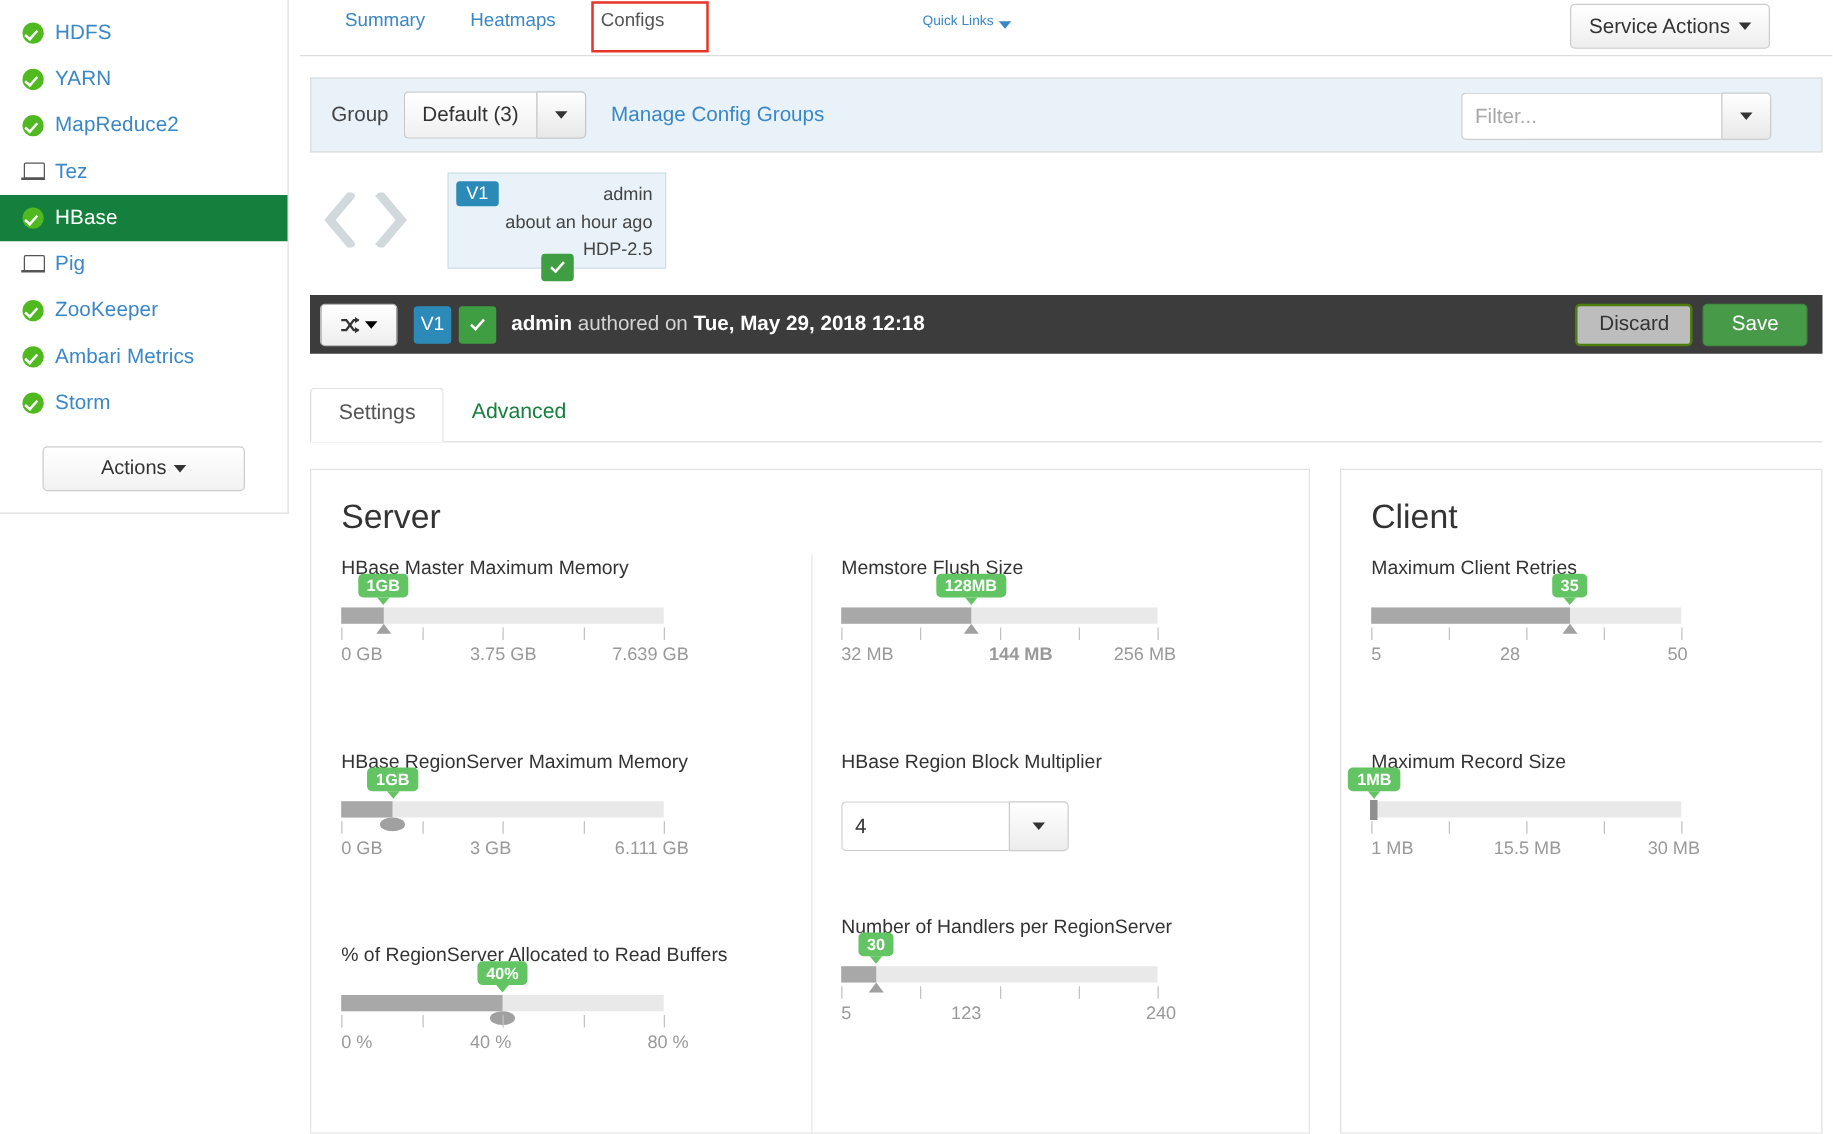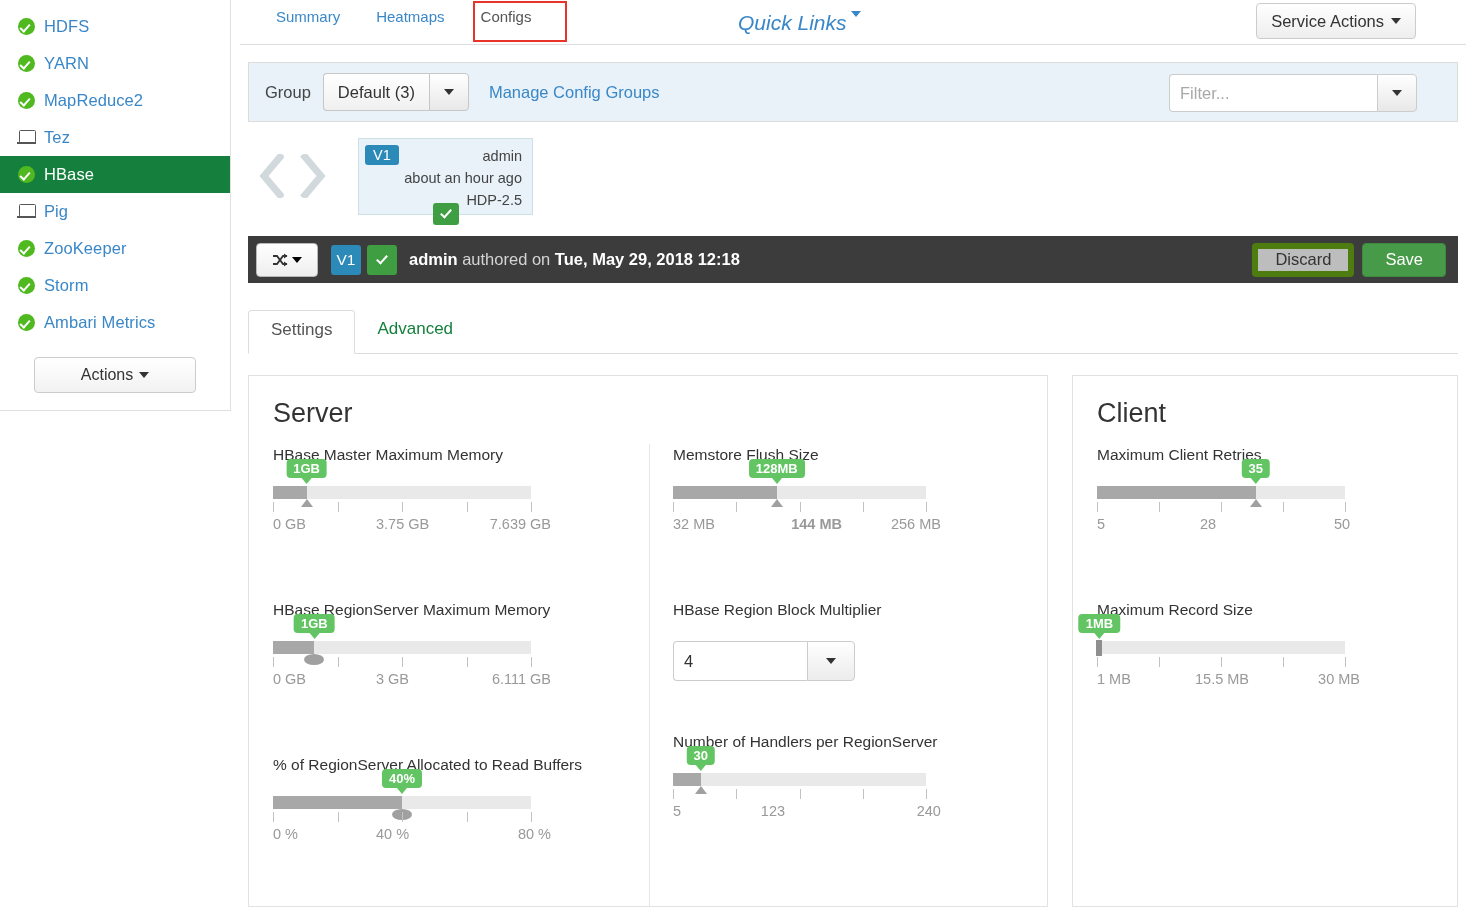--- a/index.html
+++ b/index.html
@@ -76,22 +76,22 @@
     cursor: pointer; white-space: nowrap;
   }
   .ntab.active { color: #555; }
   .ntab-box {
     position: absolute; left: 233px; top: 1px;
     width: 94px; height: 41px; border: 2px solid #e8342a;
     pointer-events: none;
   }
   .quicklinks {
     position: absolute; left: 498px; top: 11px;
-    font-size: 21px; color: #3a87c8; cursor: pointer;
-    display: flex; align-items: flex-start; gap: 4px; font-style: italic;
+    font-size: 11px; color: #3a87c8; cursor: pointer;
+    display: flex; align-items: flex-end; gap: 4px;
   }
   .svc-actions-btn {
     position: absolute; right: 50px; top: 3px;
     height: 36px; padding: 0 14px;
     background: linear-gradient(to bottom,#ffffff 0%,#eeeeee 100%);
     border: 1px solid #ccc; border-radius: 4px;
     font-size: 16.5px; color: #333;
     display: flex; align-items: center; gap: 7px; cursor: pointer;
   }
 
@@ -184,21 +184,21 @@
     margin-left: 6px; background: #3f9e42; width: 30px; height: 30px;
     border-radius: 3px; display: flex; align-items: center; justify-content: center;
   }
   .authored {
     margin-left: 12px; font-size: 16.5px; color: #d4d4d4;
   }
   .authored b { color: #ffffff; font-weight: bold; }
   .darkbar-right { margin-left: auto; display: flex; gap: 8px; padding-right: 4px; }
   .discard-btn {
     height: 34px; padding: 0 17px; border-radius: 4px;
-    background: #bdbdbd; border: 6px solid #4d7c0f; color: #333;
+    background: #bdbdbd; border: 2px solid #4d7c0f; color: #333;
     font-size: 16.5px; display: flex; align-items: center; cursor: pointer;
   }
   .save-btn {
     height: 34px; padding: 0 22px; border-radius: 4px;
     background: #479a47; border: 1px solid #3e8a3e; color: #fff;
     font-size: 16.5px; display: flex; align-items: center; cursor: pointer;
   }
 
   
   .stabs {
@@ -333,27 +333,27 @@
         <div class="svc-item">
           <span class="svc-icon">
             <span class="ok-dot"></span>
           </span>
           <span class="svc-label">ZooKeeper</span>
         </div>
         <div class="svc-item">
           <span class="svc-icon">
             <span class="ok-dot"></span>
           </span>
+          <span class="svc-label">Ambari Metrics</span>
+        </div>
+        <div class="svc-item">
+          <span class="svc-icon">
+            <span class="ok-dot"></span>
+          </span>
           <span class="svc-label">Storm</span>
-        </div>
-        <div class="svc-item">
-          <span class="svc-icon">
-            <span class="ok-dot"></span>
-          </span>
-          <span class="svc-label">Ambari Metrics</span>
         </div>
       </div>
     <div class="actions-wrap">
       <div class="actions-btn">
         <span>Actions</span>
         <span class="caret"></span>
       </div>
     </div>
   </div>
 

